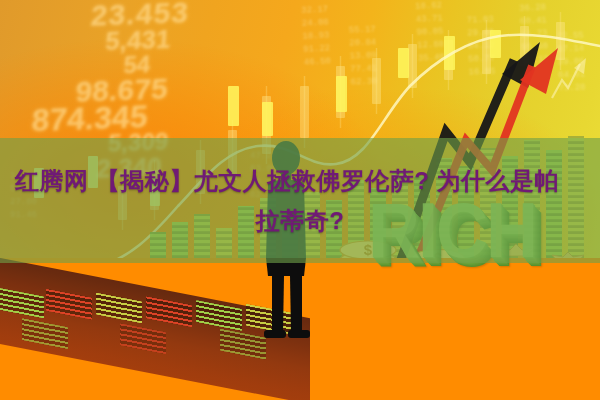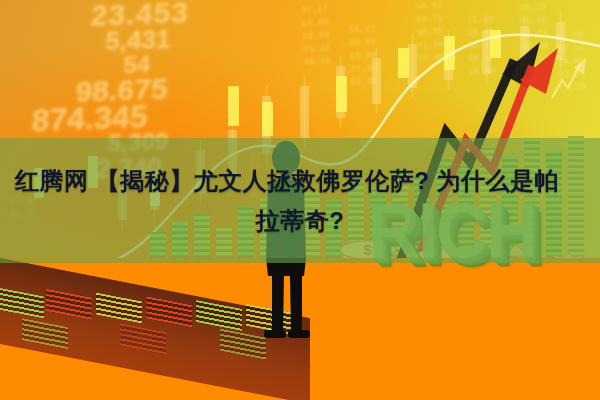--- a/index.html
+++ b/index.html
@@ -165,21 +165,21 @@
 
   
   .title-wrap {
     position:absolute; left:0; top:138px; width:600px; height:125px;
     display:flex; flex-direction:column;
     align-items:center; justify-content:center;
     gap:2px;
     padding:0 12px;
   }
   .title-line {
-    color:#0f172a;
+    color:#701a75;
     font-size:24px;
     font-weight:700;
     line-height:38px;
     letter-spacing:.5px;
     white-space:nowrap;
     text-shadow:0 1px 2px rgba(0,0,0,.28);
     font-family:"Liberation Sans","DejaVu Sans",sans-serif;
   }
   .line1 { align-self:flex-start; margin-left:3px; }
   .line2 { align-self:center; }

